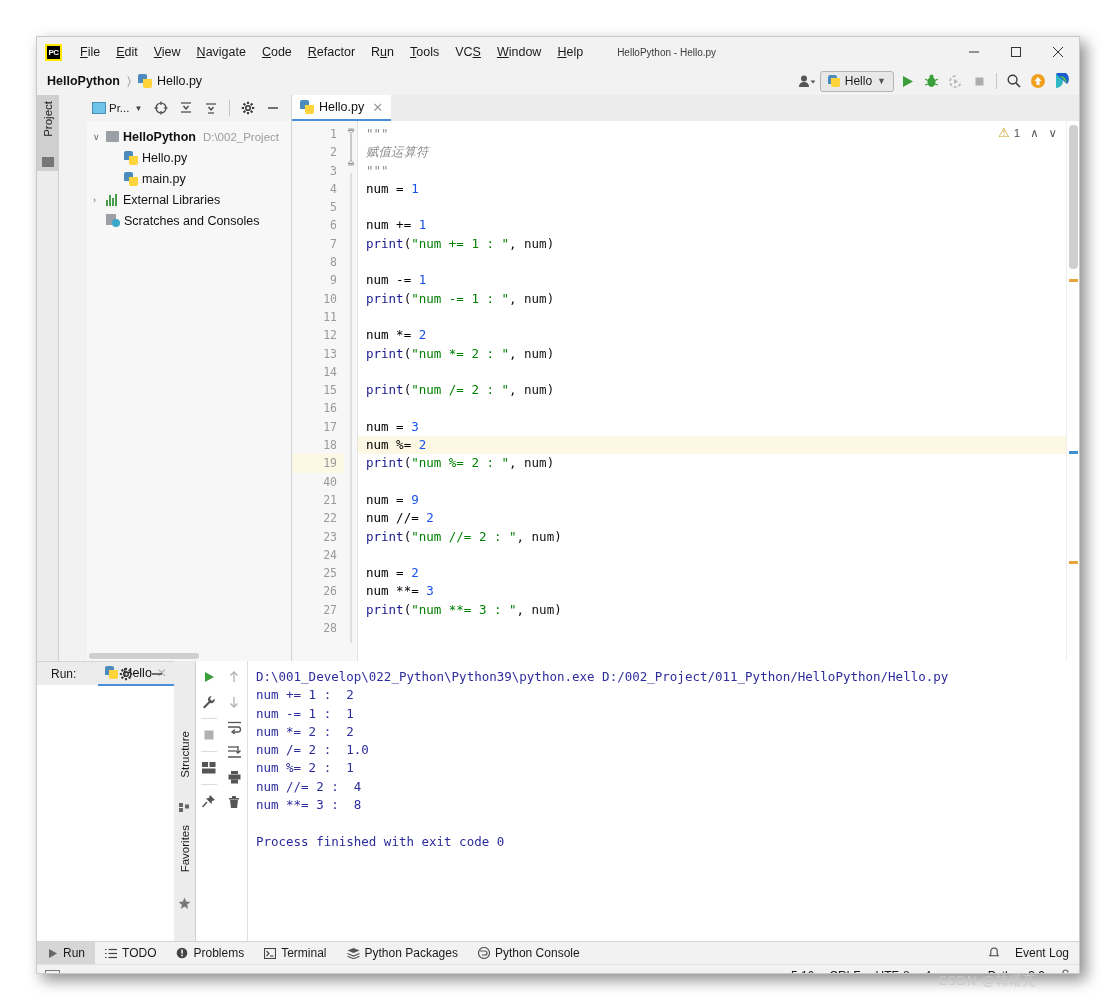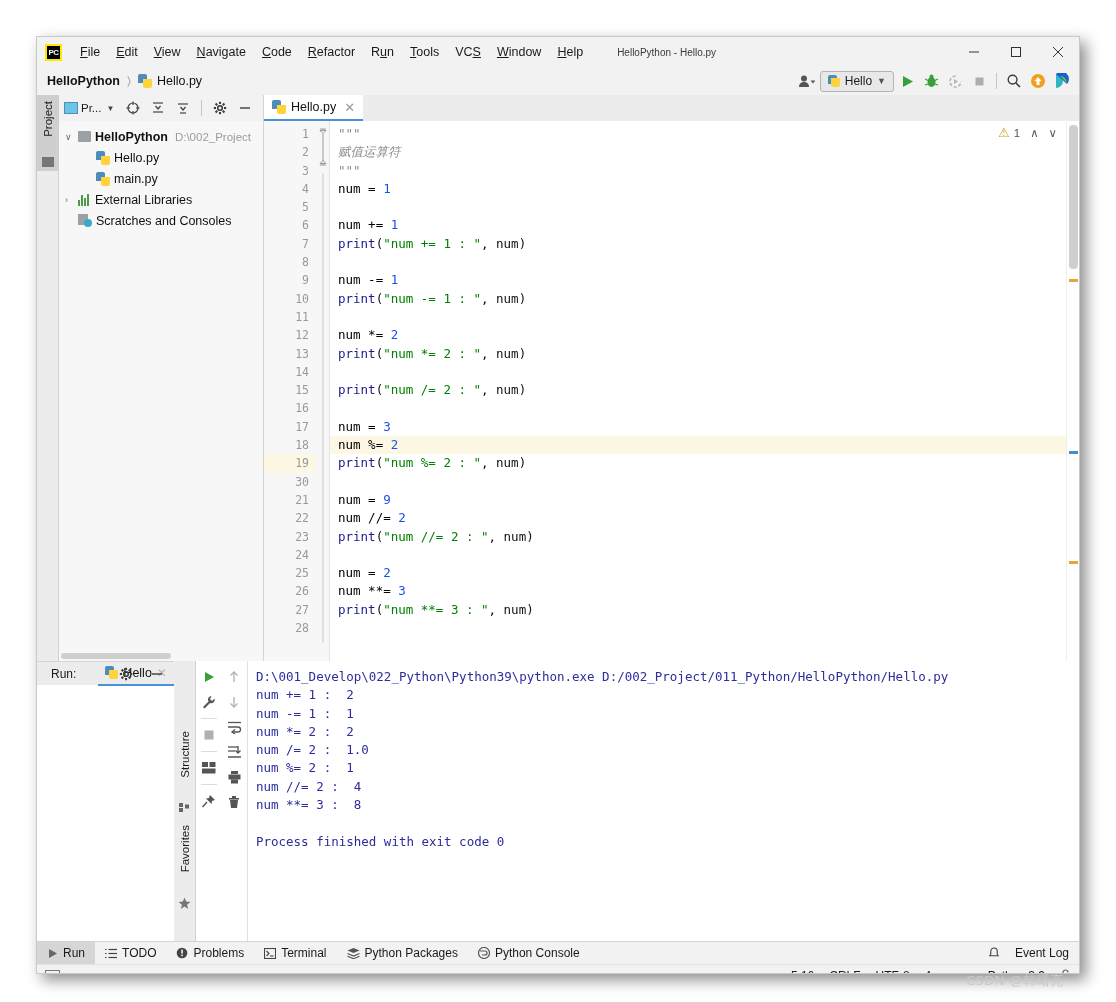--- a/index.html
+++ b/index.html
@@ -94,21 +94,21 @@
     transform: rotate(180deg);
     font-size: 11.5px; color: #1a1a1a; white-space: nowrap;
   }
   #tab-project-strip {
     position: absolute; left: 0; top: 0; width: 22px; height: 76px;
     background: #cfcfcf;
   }
   
   #projpanel {
     width: 205px; background: #f7f7f7; display: flex; flex-direction: column;
-    border-right: 1px solid #d4d4d4; flex: none;
+    border-right: 1px solid #d4d4d4; flex: none; margin-left: 28px;
   }
   #projtoolbar {
     height: 26px; display: flex; align-items: center; gap: 3px;
     padding-left: 5px; background: #f2f2f2;
   }
   #projtoolbar .pt-label {
     font-size: 11.5px; color: #1a1a1a; margin-right: 2px;
   }
   #projtree { flex: 1; padding-top: 5px; font-size: 12.5px; color: #111; overflow: hidden; }
   .tnode {
@@ -254,21 +254,21 @@
   }
   #sb-left {
     width: 15px; height: 12px; border: 1.5px solid #777; margin-left: 8px;
   }
   #sb-right {
     position: absolute; right: 8px; display: flex; align-items: center;
     gap: 15px; font-size: 12px; color: #1a1a1a;
   }
   
   #watermark {
-    position: absolute; left: 966px; top: 972px;
+    position: absolute; left: 938px; top: 972px;
     font-size: 13px; color: #c9c9c9; letter-spacing: 0.5px;
     font-family: "DejaVu Sans", sans-serif;
   }
   svg { display: block; }
 </style>
 </head>
 <body>
 
 <div id="frame">
 
@@ -492,21 +492,21 @@
             <div class="gln">10</div>
             <div class="gln">11</div>
             <div class="gln">12</div>
             <div class="gln">13</div>
             <div class="gln">14</div>
             <div class="gln">15</div>
             <div class="gln">16</div>
             <div class="gln">17</div>
             <div class="gln">18</div>
             <div class="gln" style="background: rgb(253, 248, 227);">19</div>
-            <div class="gln">30</div>
+            <div class="gln">40</div>
             <div class="gln">21</div>
             <div class="gln">22</div>
             <div class="gln">23</div>
             <div class="gln">24</div>
             <div class="gln">25</div>
             <div class="gln">26</div>
             <div class="gln">27</div>
             <div class="gln">28</div>
           </div>
         <div id="foldcol">

